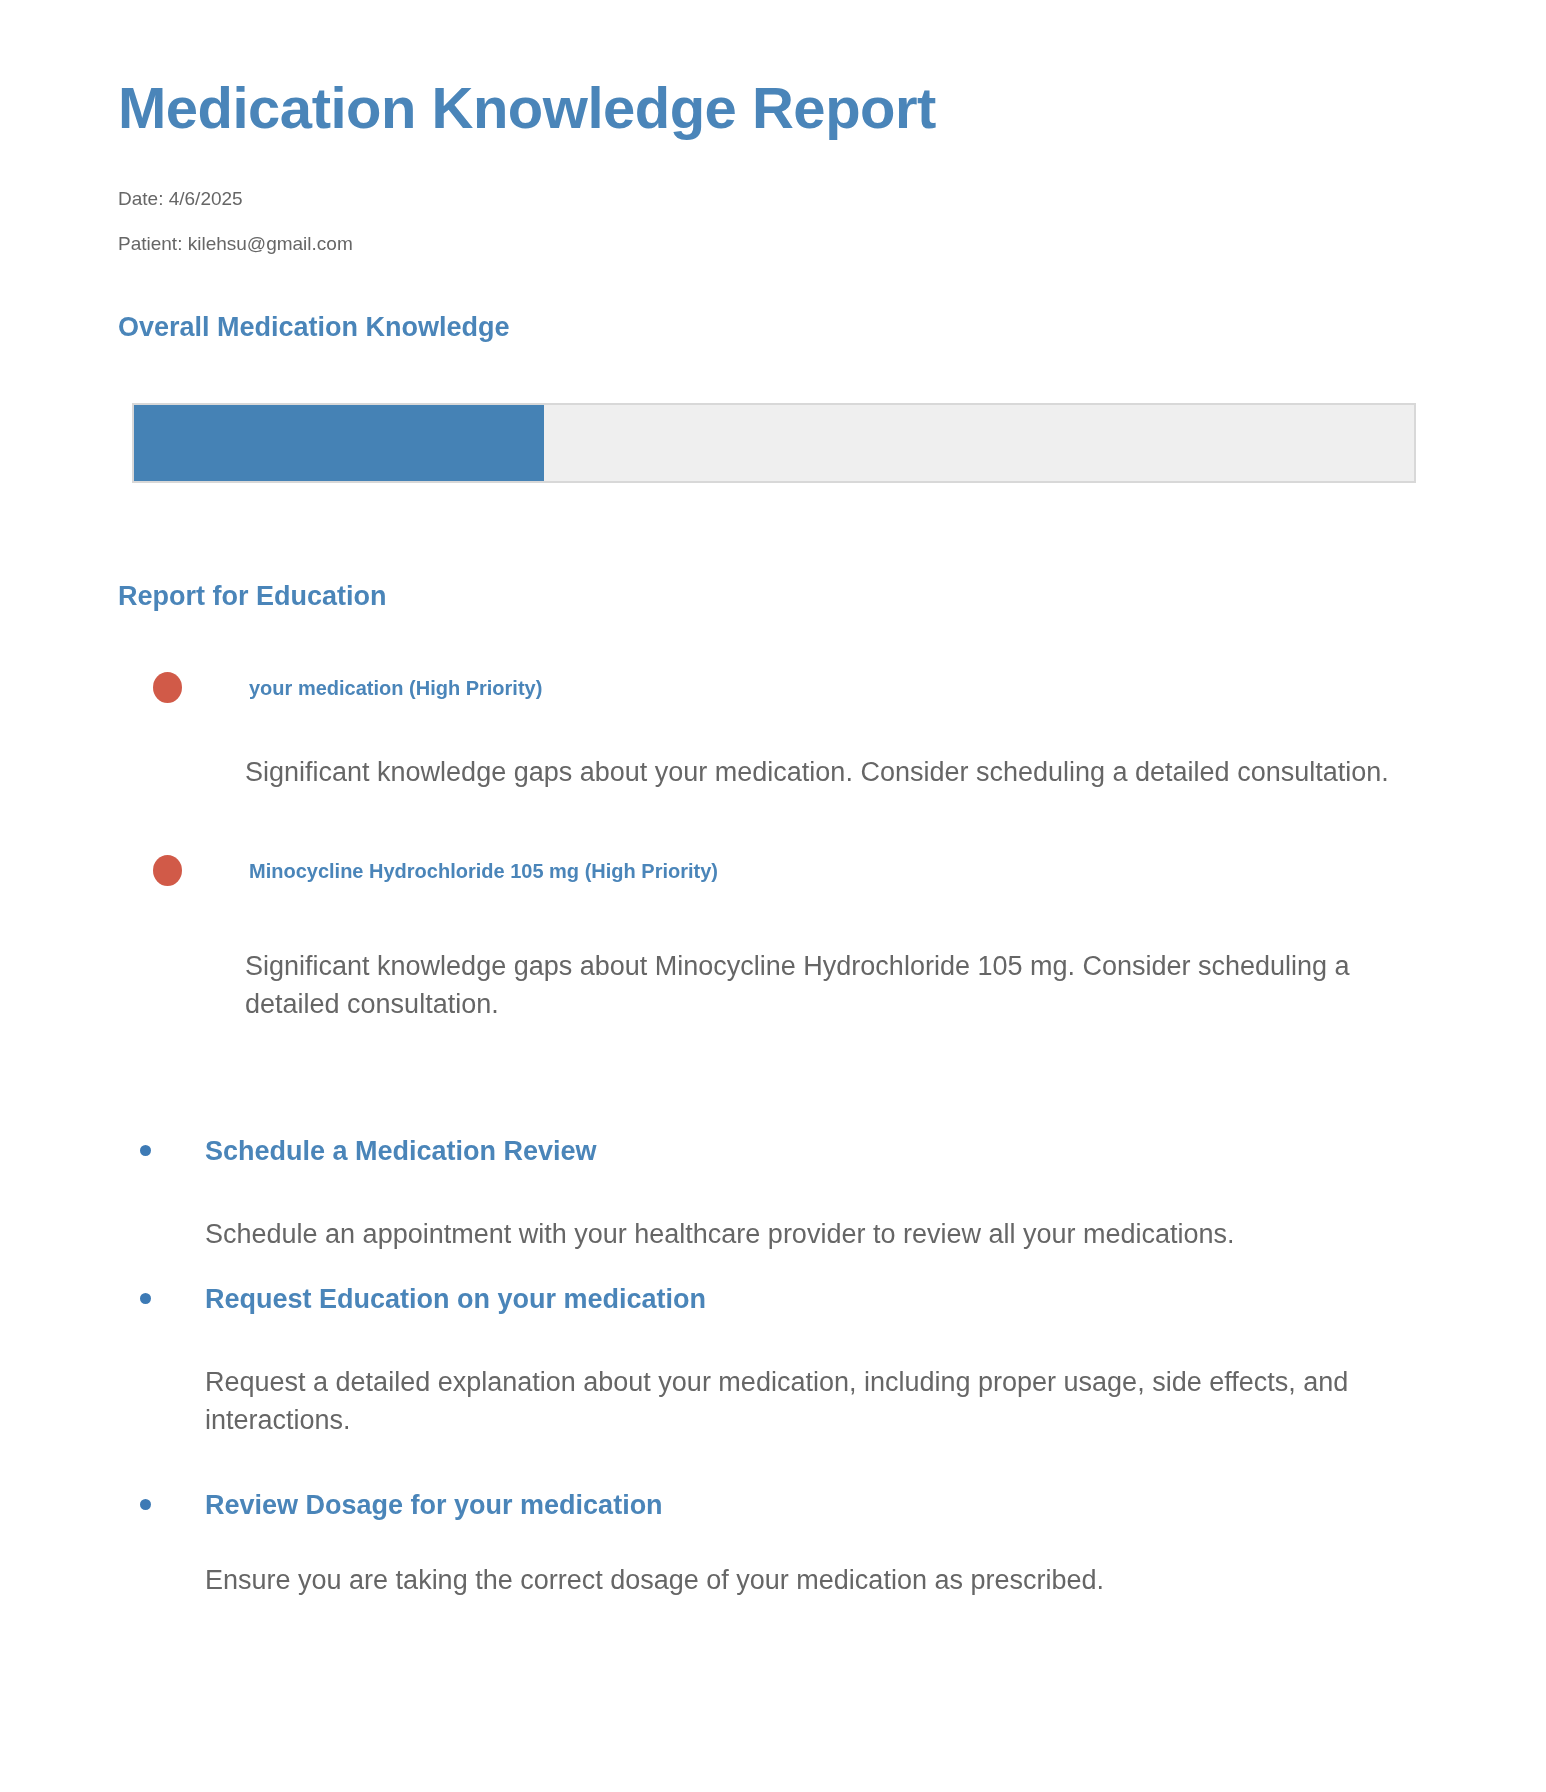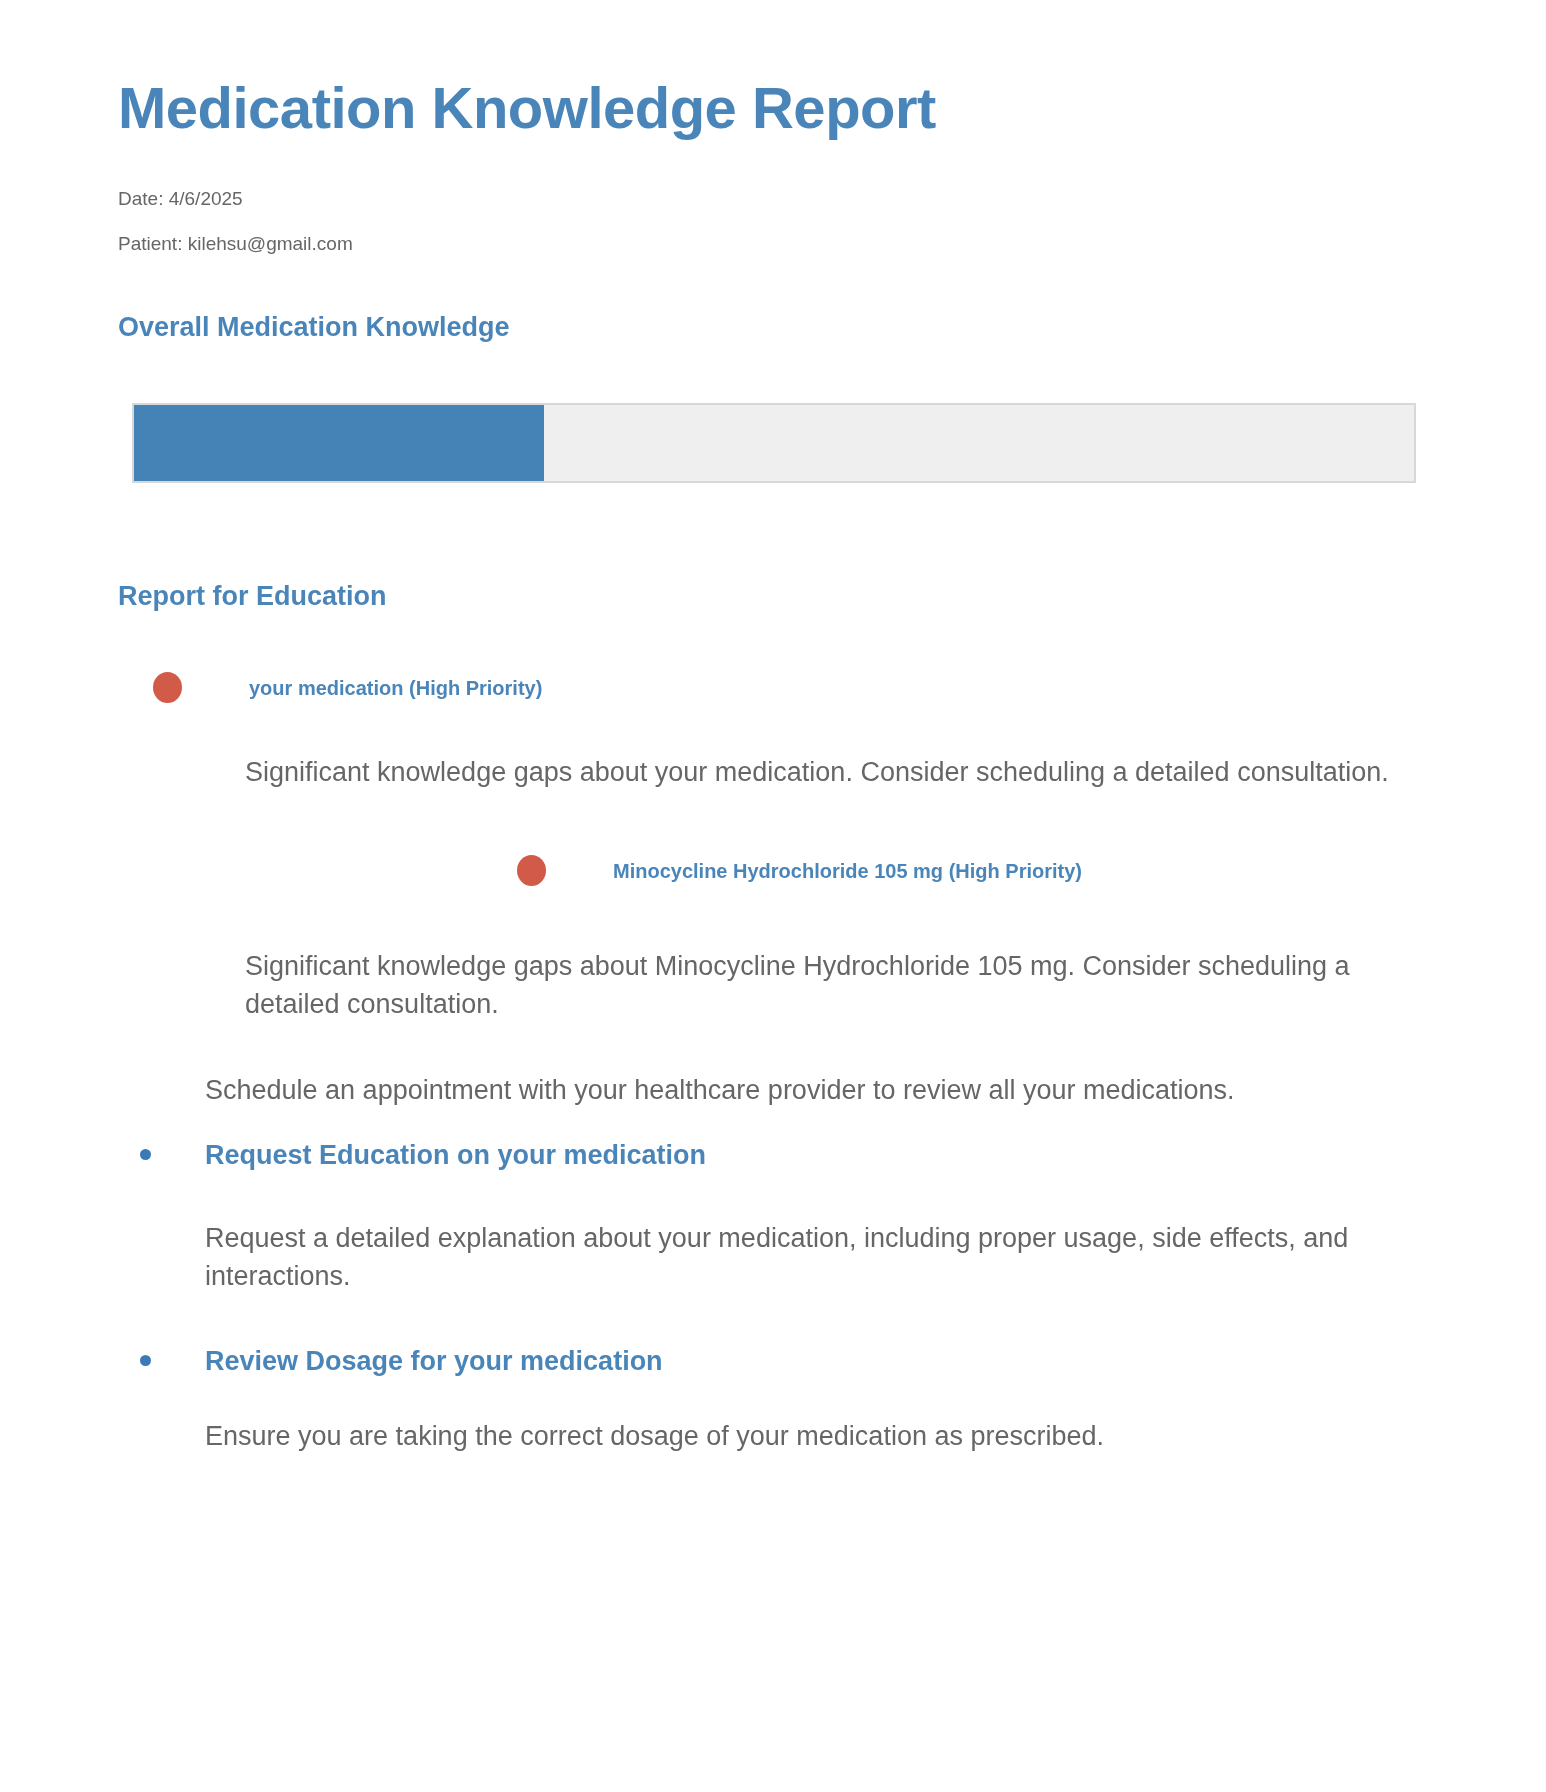--- a/index.html
+++ b/index.html
@@ -58,21 +58,21 @@
     background: #4582B5;
   }
 
   
   .edu-item-row {
     display: flex;
     align-items: center;
     margin-top: 60px;
     margin-left: 35px;
   }
-  .edu-item-row.second { margin-top: 64px; justify-content: center; }
+  .edu-item-row.second { margin-top: 64px; }
   .edu-bullet {
     width: 29px;
     height: 31px;
     border-radius: 50%;
     background: #D15A48;
     flex: 0 0 auto;
   }
   .edu-item-title {
     color: #4A85B9;
     font-size: 20px;
@@ -146,20 +146,24 @@
   </div>
   <p class="edu-item-desc">Significant knowledge gaps about your medication. Consider scheduling a detailed consultation.</p>
 
   <div class="edu-item-row second">
     <span class="edu-bullet"></span>
     <h3 class="edu-item-title">Minocycline Hydrochloride 105 mg (High Priority)</h3>
   </div>
   <p class="edu-item-desc second">Significant knowledge gaps about Minocycline Hydrochloride 105 mg. Consider scheduling a detailed consultation.</p>
 
 
+  <div class="rec-item-row first">
+    <span class="rec-bullet"></span>
+    <h3 class="rec-item-title">Schedule a Medication Review</h3>
+  </div>
   <p class="rec-item-desc">Schedule an appointment with your healthcare provider to review all your medications.</p>
 
   <div class="rec-item-row second">
     <span class="rec-bullet"></span>
     <h3 class="rec-item-title">Request Education on your medication</h3>
   </div>
   <p class="rec-item-desc">Request a detailed explanation about your medication, including proper usage, side effects, and interactions.</p>
 
   <div class="rec-item-row third">
     <span class="rec-bullet"></span>

